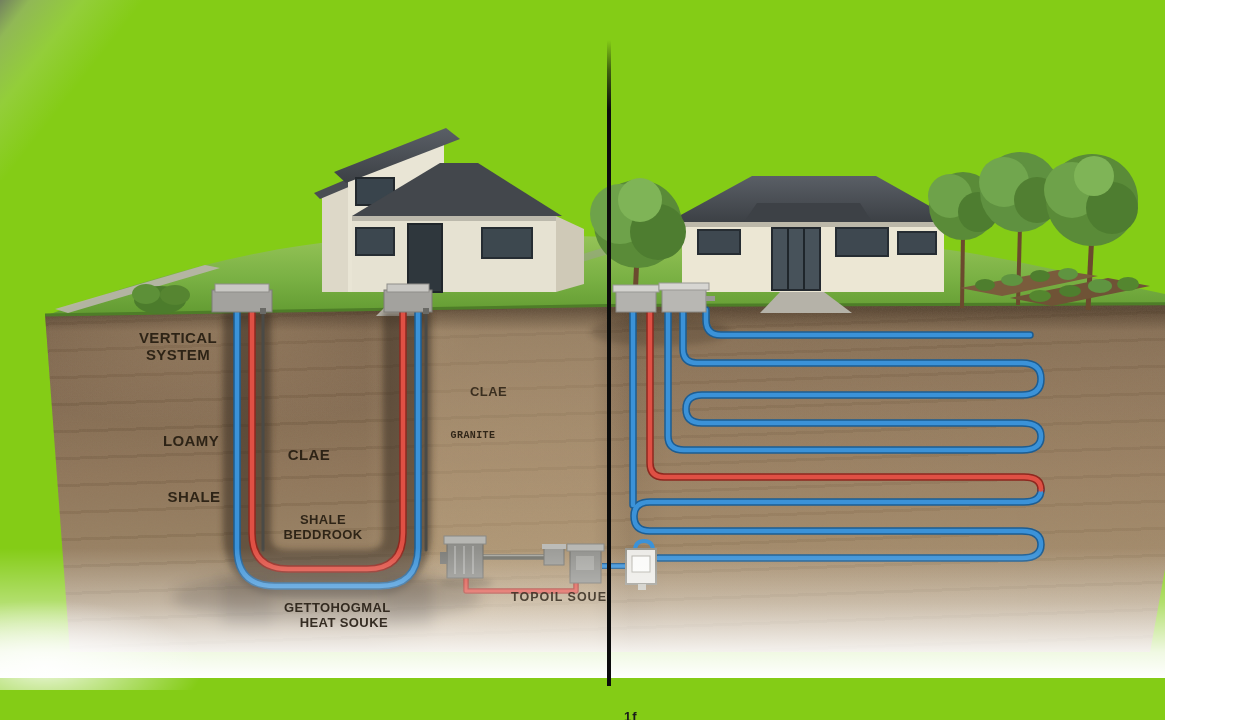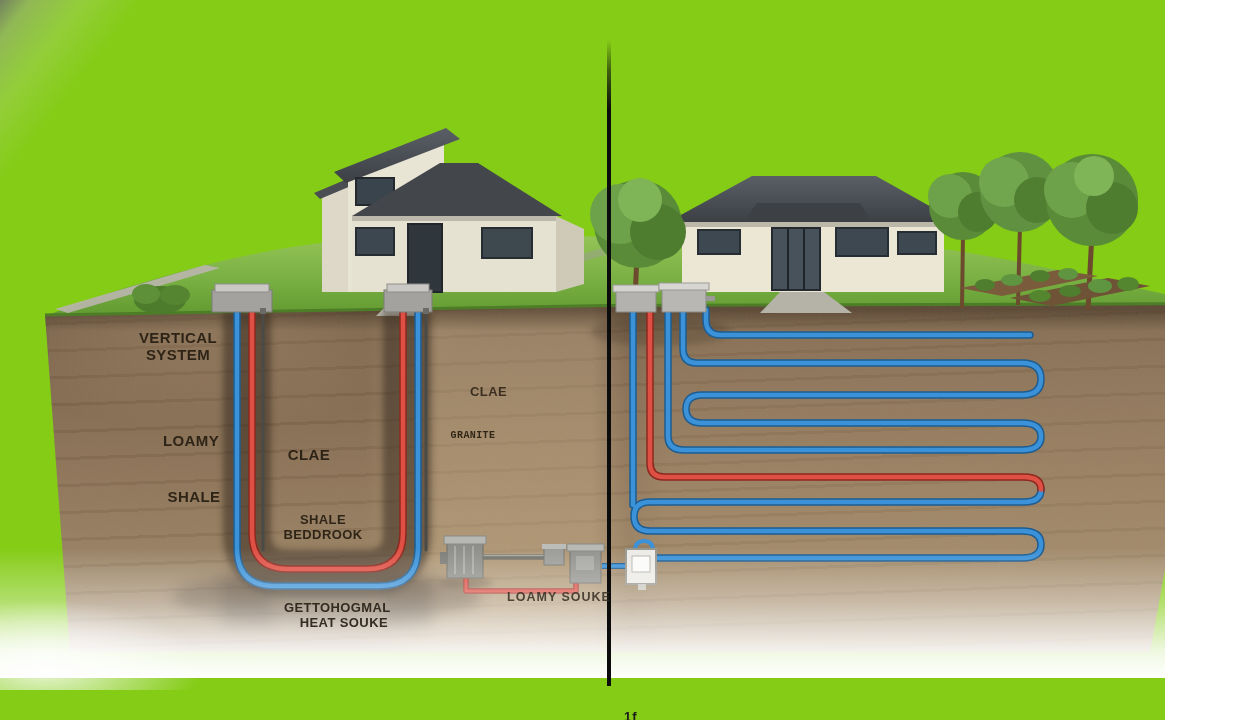--- a/index.html
+++ b/index.html
@@ -238,15 +238,15 @@
 SYSTEM</div>
   <div class="lbl l-topsoil">LOAMY</div>
   <div class="lbl l-shale">SHALE</div>
   <div class="lbl l-clay">CLAE</div>
   <div class="lbl l-bedrock">SHALE
 BEDDROOK</div>
   <div class="lbl l-geo">GETTOHOGMAL
 HEAT SOUKE</div>
   <div class="lbl l-clay2">CLAE</div>
   <div class="lbl l-granite">GRANITE</div>
-  <div class="lbl l-loamy">LOAMY SOUKE</div>
+  <div class="lbl l-loamy">TOPOIL SOUE</div>
   <div class="lbl l-scale">1f</div>
 </div>
 
 </body></html>

